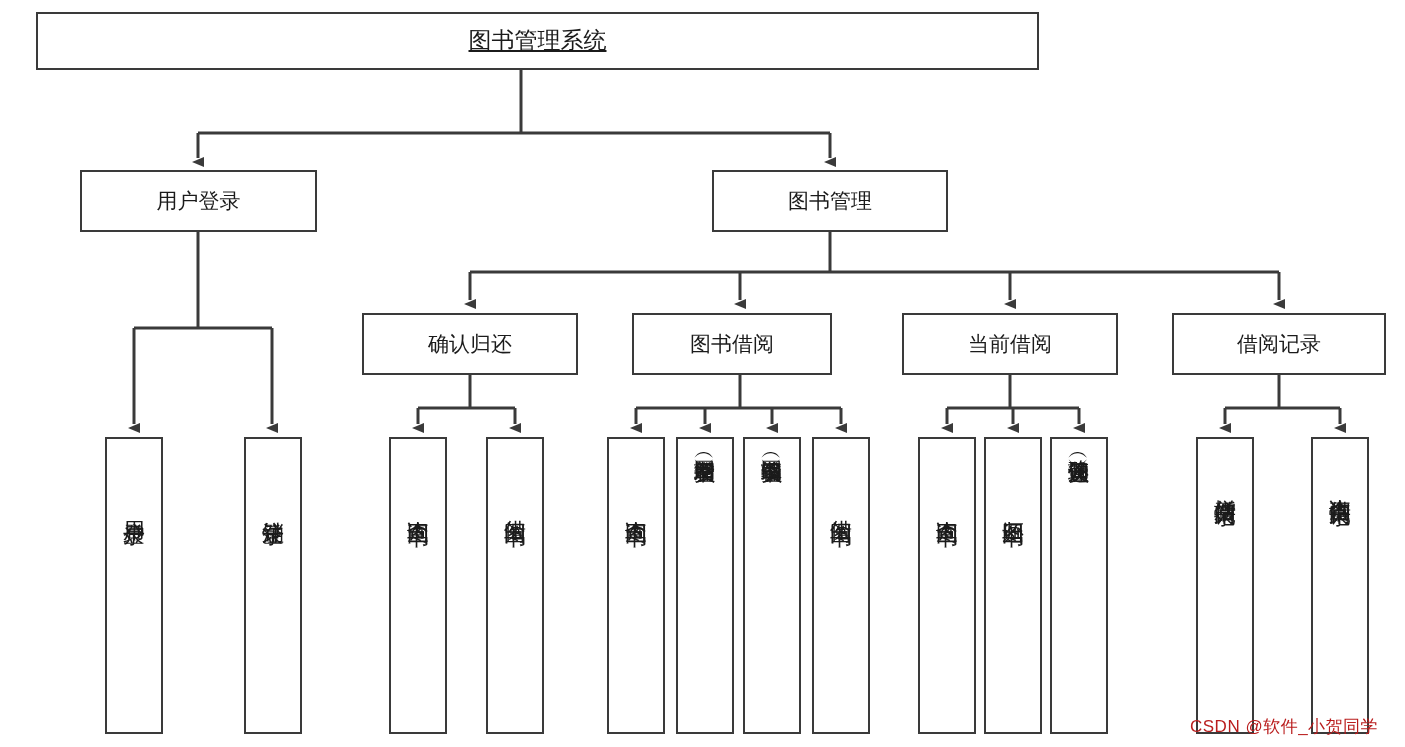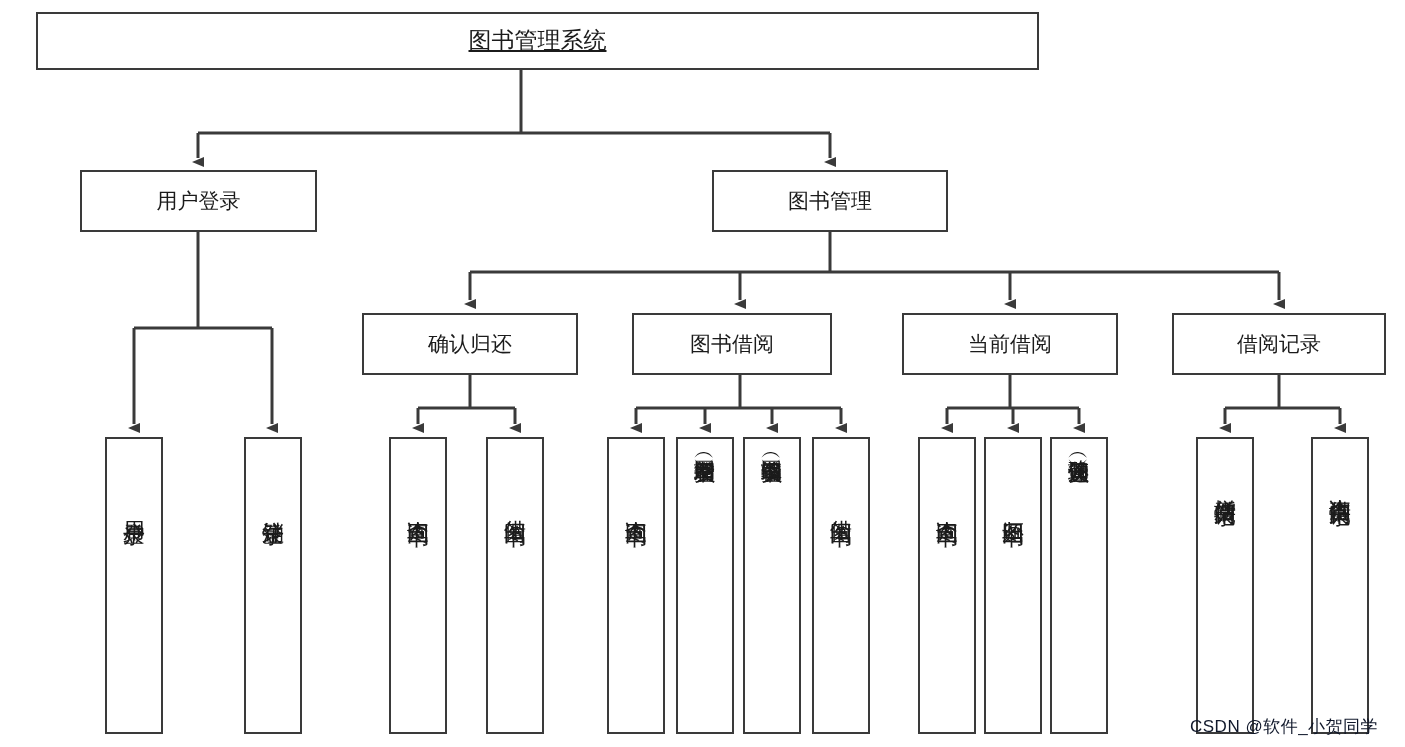--- a/index.html
+++ b/index.html
@@ -64,21 +64,21 @@
   }
   .node-leaf.leaf-mid .label {
     margin-top: 60px;
   }
   .node-leaf.leaf-mid2 .label {
     margin-top: 38px;
   }
   .watermark {
     position: absolute;
     font-size: 17px;
-    color: #0f172a;
+    color: #b91c1c;
     white-space: nowrap;
     z-index: 5;
     letter-spacing: 0.5px;
   }
 </style>
 </head>
 <body>
 
 <div id="canvas">
 

